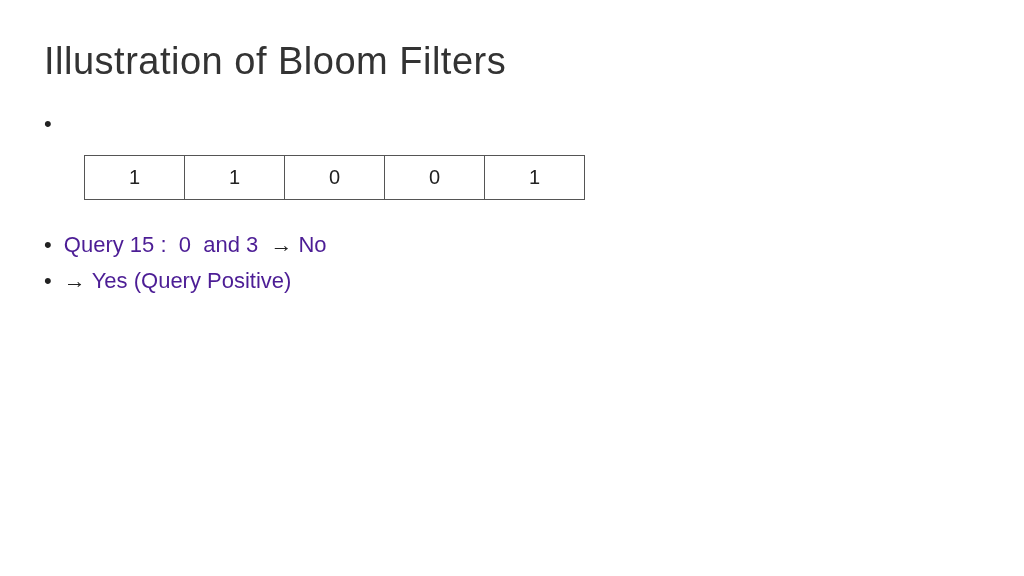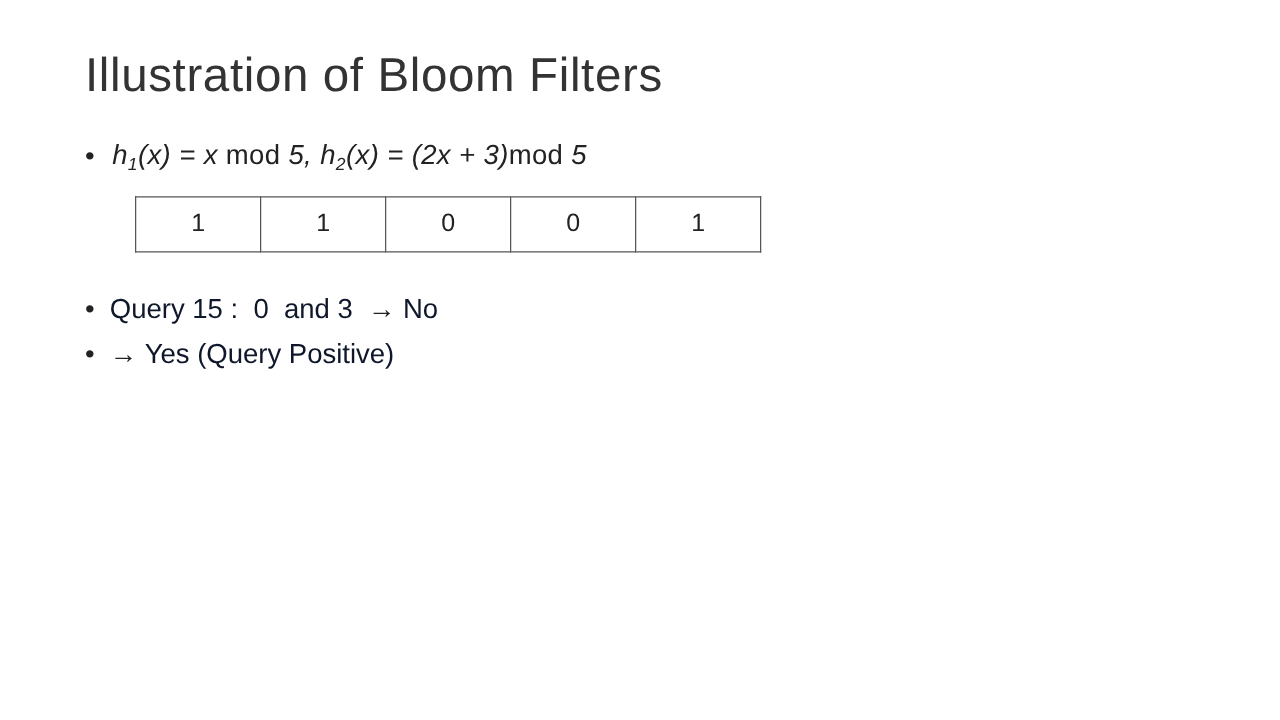--- a/index.html
+++ b/index.html
@@ -13,21 +13,21 @@
       width: 1024px;
       height: 576px;
       font-family: 'Segoe UI', Arial, sans-serif;
       color: #222;
       overflow: hidden;
     }
 
     .slide {
       width: 1024px;
       height: 576px;
-      padding: 40px 68px;
+      padding: 40px 44px;
       display: flex;
       flex-direction: column;
       gap: 0;
     }
 
     .title {
       font-size: 38px;
       font-weight: 300;
       color: #333;
       margin-bottom: 28px;
@@ -94,40 +94,37 @@
 
     .query-line {
       display: flex;
       align-items: center;
       font-size: 22px;
       gap: 0;
     }
 
     .query-text {
       font-size: 22px;
-      color: #0f172a;
+      color: #4c1d95;
     }
 
     .arrow {
       font-size: 22px;
       margin: 0 6px;
     }
   </style>
 </head>
 <body>
 
 <div class="slide">
 
   <h1 class="title">Illustration of Bloom Filters</h1>
 
   <div class="formula-line">
     <span class="bullet">•</span>
-    <span class="formula">
-      <i>h</i><sub>1</sub>(<i>x</i>)&nbsp;=&nbsp;<i>x</i>&nbsp;<span class="normal">mod</span>&nbsp;5,&nbsp;<i>h</i><sub>2</sub>(<i>x</i>)&nbsp;=&nbsp;(2<i>x</i>&nbsp;+&nbsp;3)<span class="normal">mod</span>&nbsp;5
-    </span>
   </div>
 
   <div class="bit-array-wrapper">
     <table class="bit-array">
       <tbody>
         <tr>
 
         <td>1</td>
             <td>1</td>
             <td>0</td>

